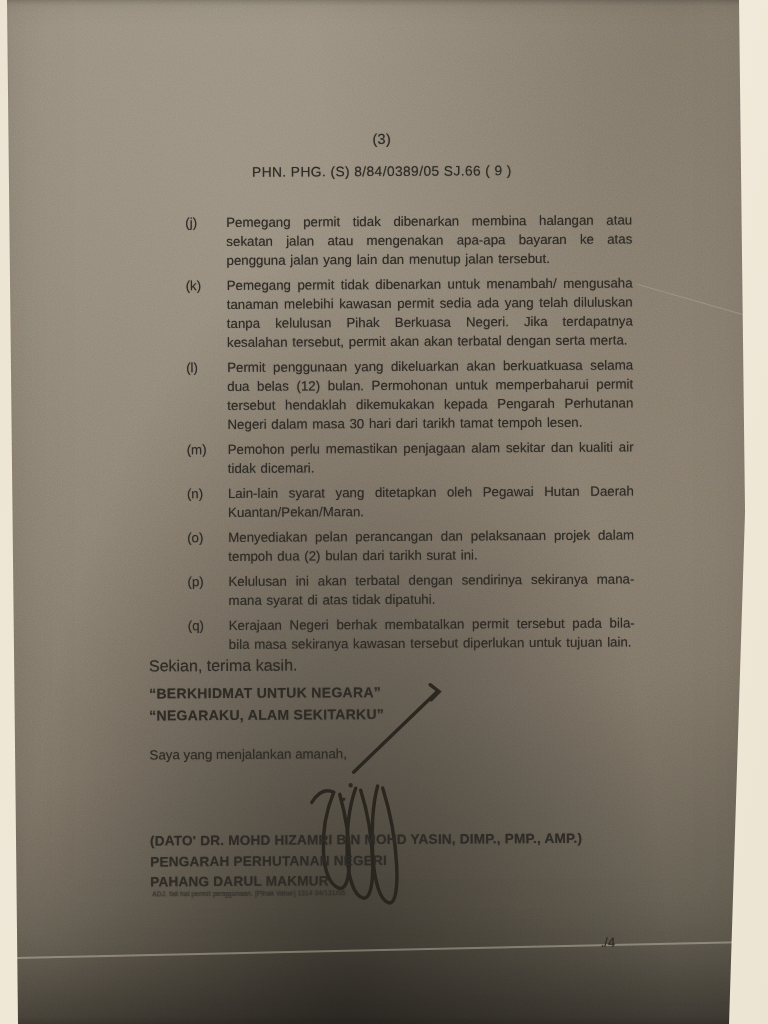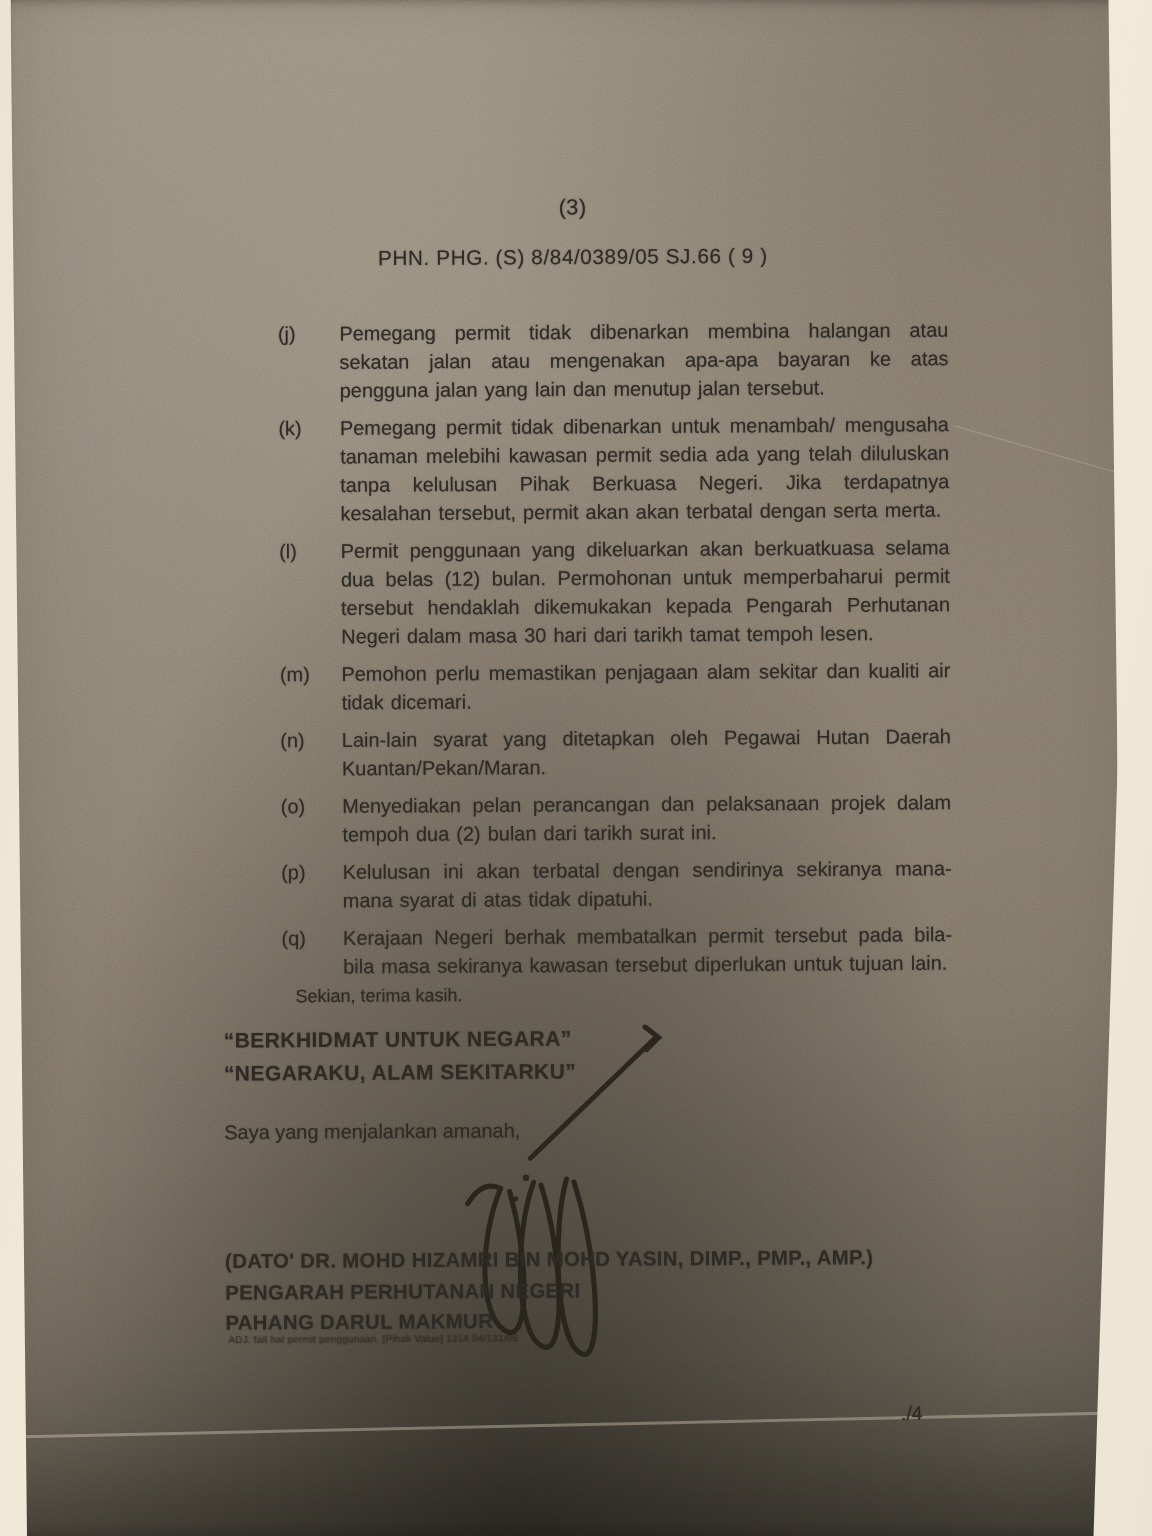--- a/index.html
+++ b/index.html
@@ -30,21 +30,21 @@
   .content { position:absolute; inset:0; transform:rotate(-0.35deg); color:#2e2b26;
     text-shadow:0 0 1px rgba(46,43,38,0.55); }
   .page-num { position:absolute; top:131px; left:0; width:768px; text-align:center;
     font-size:14.5px; letter-spacing:.3px; }
   .ref-line { position:absolute; top:164px; left:0; width:768px; text-align:center;
     font-size:13.8px; letter-spacing:.4px; }
   .items { position:absolute; top:212px; left:187px; width:447px; font-size:13.3px; }
   .item { display:flex; margin-bottom:6px; }
   .item-label { width:41px; flex:none; line-height:19px; }
   .item-text { flex:1; text-align:justify; line-height:19px; word-spacing:1px; }
-  .closing  { position:absolute; top:656px; left:148px; font-size:12px;margin-left:48px; }
+  .closing  { position:absolute; top:656px; left:148px; font-size:16px; }
   .slogan1  { position:absolute; top:684px; left:148px; font-size:14px; font-weight:bold; letter-spacing:.3px; }
   .slogan2  { position:absolute; top:706px; left:148px; font-size:14px; font-weight:bold; letter-spacing:.3px; }
   .signoff  { position:absolute; top:746px; left:148px; font-size:13.3px; }
   .name-block { position:absolute; top:830px; left:148px; font-size:13.6px; font-weight:bold;
     line-height:20.5px; letter-spacing:.2px; }
   .footnote { position:absolute; top:889px; left:150px; font-size:6.5px;
     color:rgba(40,37,32,0.8); letter-spacing:.2px; filter:blur(.35px); }
   .page-cont { position:absolute; top:936px; left:598px; font-size:13px; }
   .signature { position:absolute; top:668px; left:280px; pointer-events:none; }
 </style>

